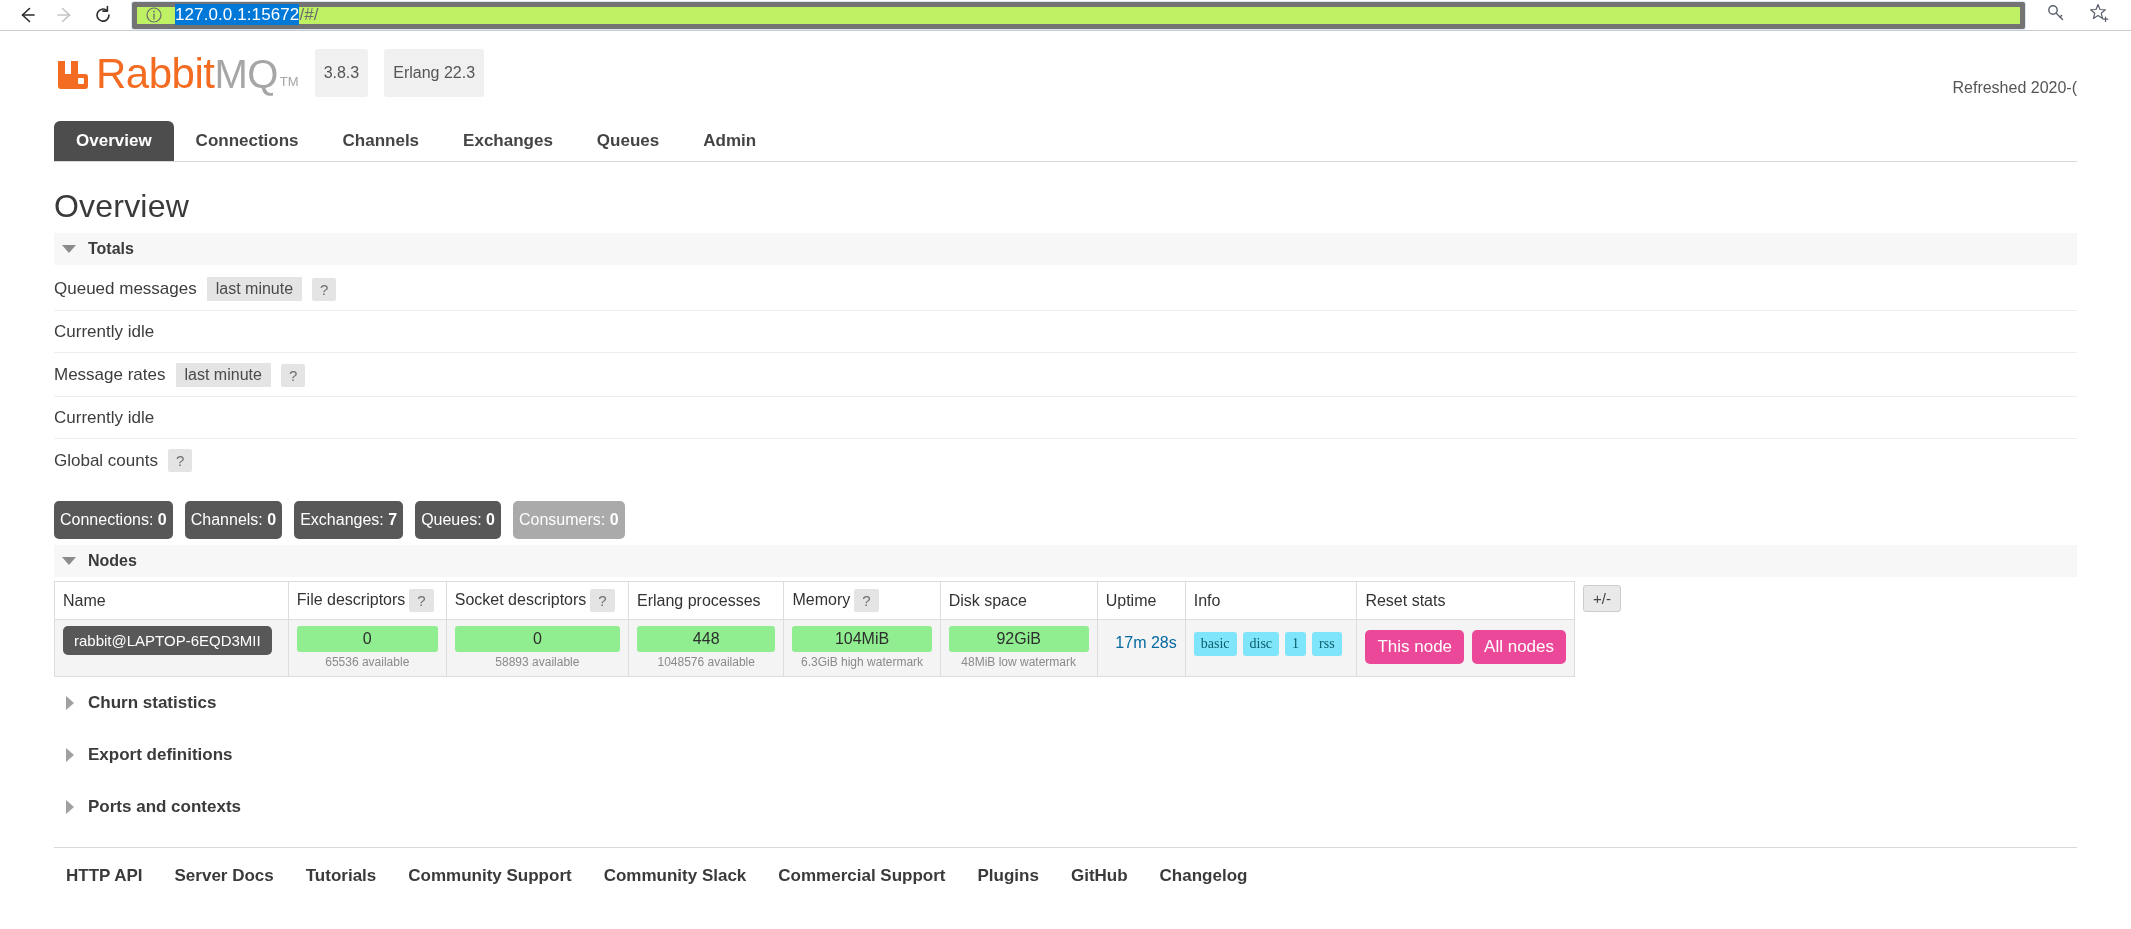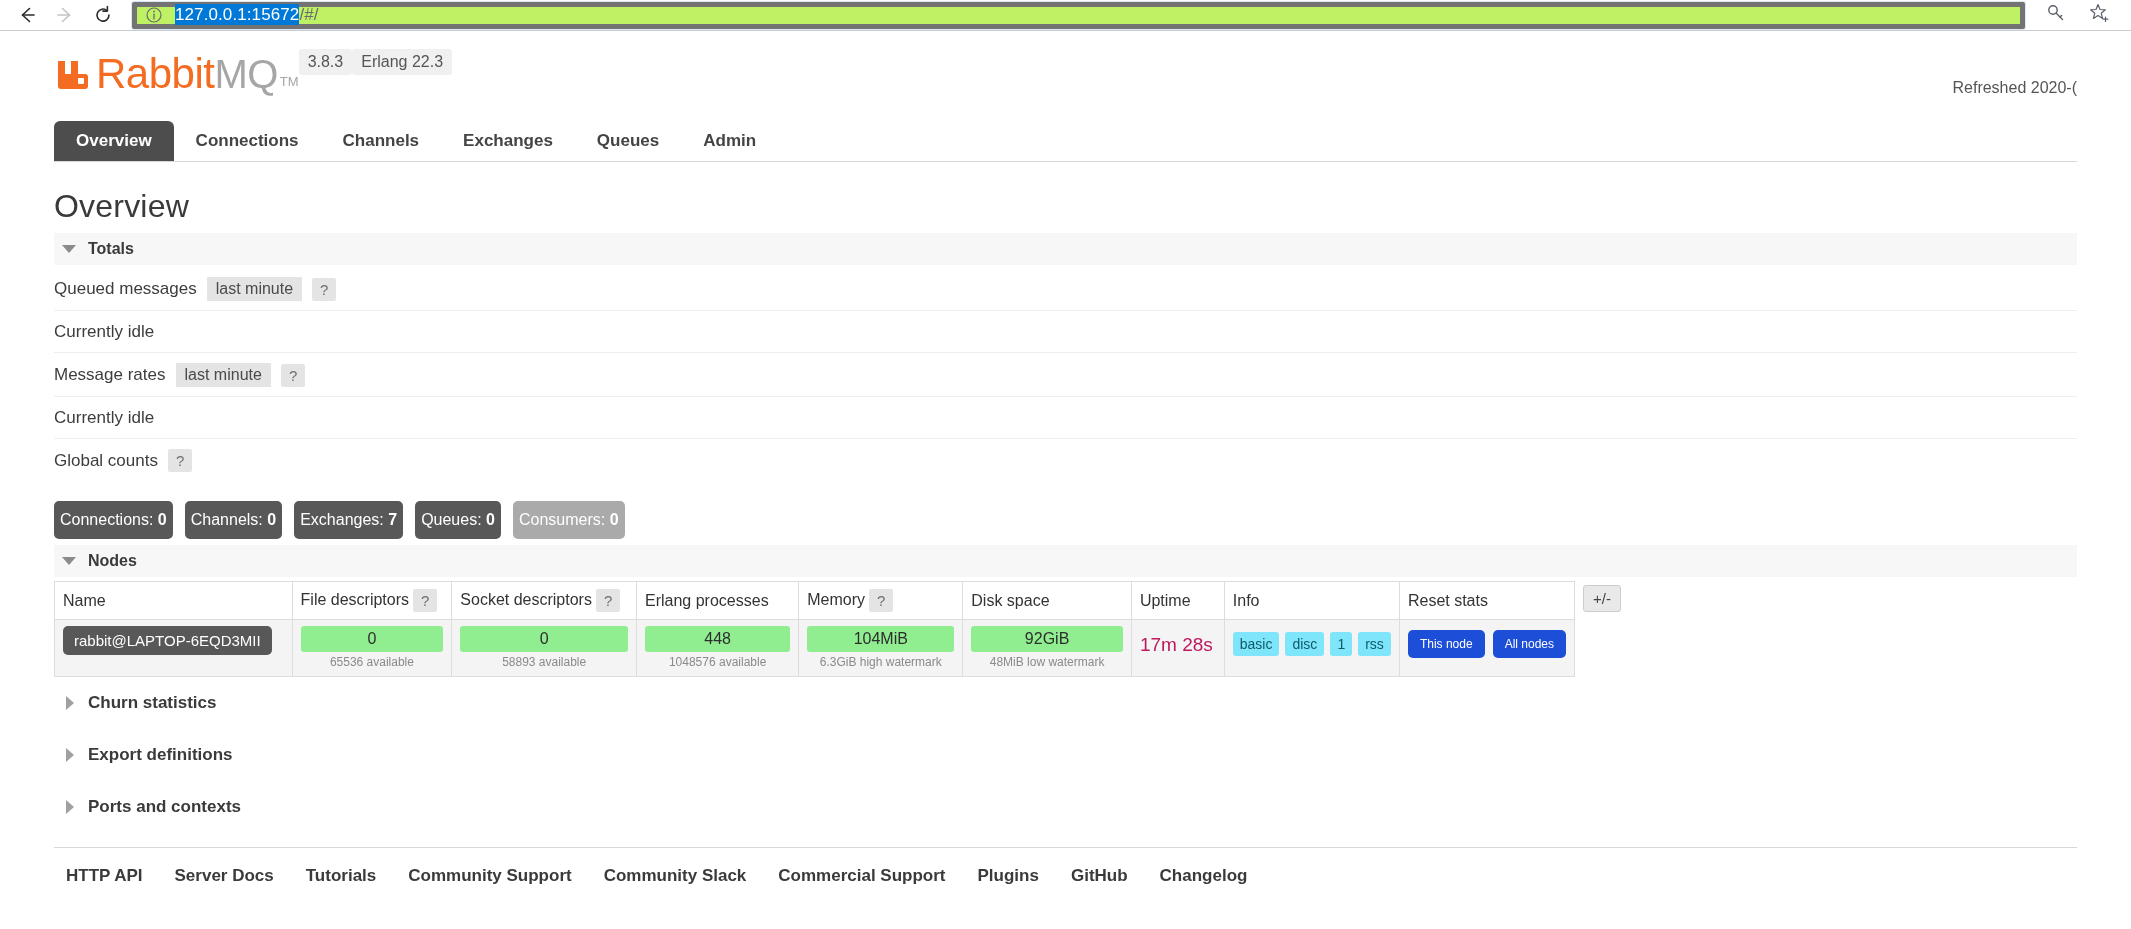--- a/index.html
+++ b/index.html
@@ -94,22 +94,23 @@
     color: #a6a6a6;
     margin-left: 2px;
     position: relative;
     top: -2px;
   }
   .ver-badge {
     display: inline-block;
     background: #f0f0f0;
     color: #555;
     font-size: 16px;
-    padding: 4px 9px;
+    padding: 15px 9px;
     border-radius: 3px;
+    margin-left: 16px;
     position: relative;
     top: -4px;
   }
   .refreshed {
     position: absolute;
     right: 0;
     top: 48px;
     font-size: 16px;
     color: #555;
     white-space: nowrap;
@@ -274,39 +275,40 @@
     padding: 4px 0 4px 0;
   }
   .bar-sub {
     text-align: center;
     font-size: 12px;
     color: #8a8a8a;
     margin-top: 3px;
     white-space: nowrap;
   }
   .uptime-cell {
-    font-size: 19px;
-    color: #be185d;
+    font-size: 16px;
+    color: #0369a1;
     padding-top: 8px;
     white-space: nowrap;
-  }
-  .info-chips { display: flex; gap: 6px; align-items: center; padding-top: 6px; }
+    text-align: right;
+  }
+  .info-chips { display: flex; gap: 6px; align-items: center; padding-top: 6px; font-family: Liberation Serif, serif; }
   .info-chip {
     background: #7fe5fb;
     color: #0a5c6b;
     font-size: 14px;
     padding: 4px 7px;
     border-radius: 3px;
     cursor: pointer;
   }
   .reset-btns { display: flex; gap: 8px; padding-top: 4px; }
   .reset-btn {
-    background: #1d4ed8;
+    background: #ec4899;
     color: #ffffff;
-    font-size: 12px;
+    font-size: 17px;
     padding: 7px 12px;
     border-radius: 5px;
     cursor: pointer;
     white-space: nowrap;
   }
   .plusminus {
     margin-left: 8px;
     background: #e9e9e9;
     border: 1px solid #cccccc;
     border-radius: 3px;

